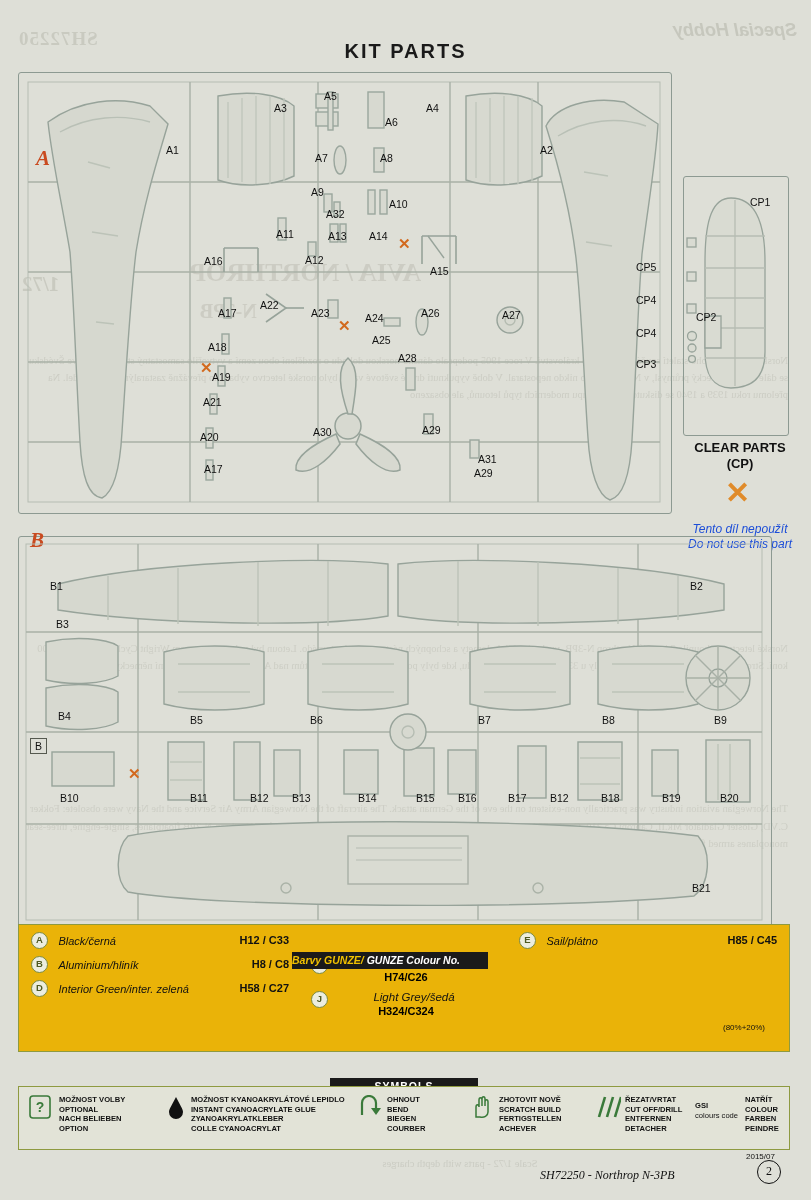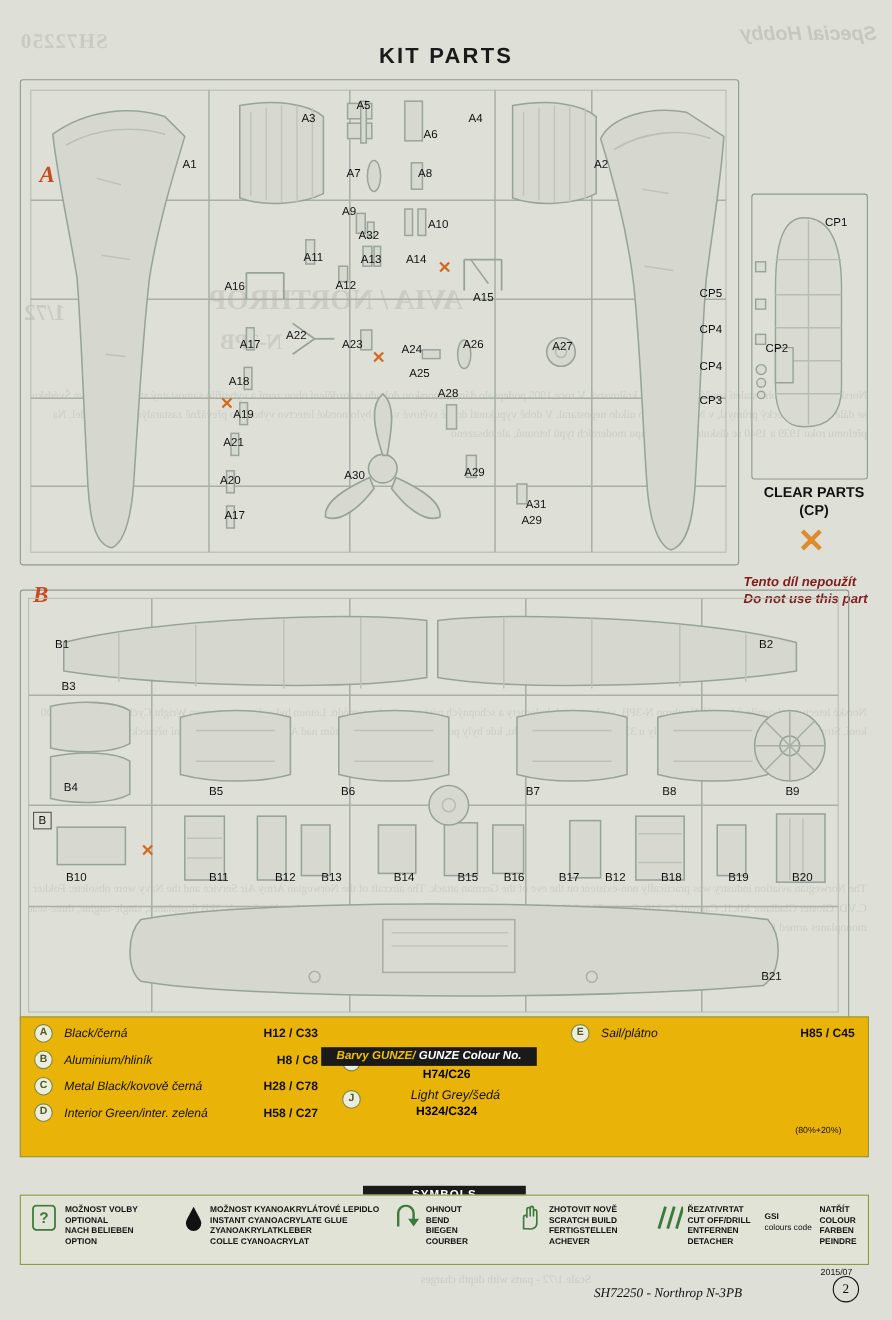--- a/index.html
+++ b/index.html
@@ -83,22 +83,22 @@
   }
   .bigx{
     position:absolute;color:#e08b2a;font-size:30px;font-weight:bold;
     line-height:1;font-family:"Liberation Sans",sans-serif;
   }
   .clear-title{
     position:absolute;left:680px;top:440px;width:120px;text-align:center;
     font-size:13px;font-weight:bold;color:#111;line-height:16px;
   }
   .donotuse{
-    position:absolute;left:676px;top:522px;width:128px;
-    font-size:12px;color:#7f1d1d;line-height:15px;font-style:italic;font-weight:bold;
+    position:absolute;left:676px;top:522px;width:128px;text-align:center;
+    font-size:12px;color:#1d4ed8;line-height:15px;font-style:italic;
   }
   .donotuse .cz{font-style:italic;}
   .donotuse .en{font-style:italic;}
 
   
   .paint-table{
     position:absolute;left:18px;top:924px;width:770px;height:126px;
     border:1.4px solid #8e9a40;background:#eab308;
   }
   .paint-col{position:absolute;top:6px;}
@@ -112,21 +112,21 @@
   .pname{
     display:inline-block;font-style:italic;font-size:11px;color:#111;
     vertical-align:middle;margin-left:6px;
   }
   .pcode{
     position:absolute;right:0;top:3px;font-size:11px;color:#111;font-weight:bold;
   }
   .gunze-banner{
     position:absolute;left:292px;top:952px;width:196px;height:17px;
     background:#1a1a1a;color:#fff;font-size:10.5px;font-weight:bold;
-    font-style:italic;text-align:center;line-height:17px;
+    font-style:italic;line-height:17px;
   }
   .gunze-banner .y{color:#f0c000;}
 
   .symbols-banner{
     position:absolute;left:330px;top:1078px;width:148px;height:16px;
     background:#1a1a1a;color:#fff;font-size:10.5px;font-weight:bold;
     text-align:center;line-height:16px;letter-spacing:1px;
   }
   .symbols-box{
     position:absolute;left:18px;top:1086px;width:770px;height:62px;
@@ -482,25 +482,20 @@
         <span class="pbadge">A</span>
         <span class="pname">Black/černá</span>
         <span class="pcode">H12 / C33</span>
       </div>
       <div class="prow">
         <span class="pbadge">B</span>
         <span class="pname">Aluminium/hliník</span>
         <span class="pcode">H8 / C8</span>
       </div>
       <div class="prow">
-        <span class="pbadge">C</span>
-        <span class="pname">Metal Black/kovově černá</span>
-        <span class="pcode">H28 / C78</span>
-      </div>
-      <div class="prow">
         <span class="pbadge">D</span>
         <span class="pname">Interior Green/inter. zelená</span>
         <span class="pcode">H58 / C27</span>
       </div>
     </div>
 
     <div class="paint-col" style="left:292px;width:190px;top:28px;text-align:center;">
       <div class="prow" style="height:28px;">
         <span class="pbadge" style="position:absolute;left:0;top:4px;">I</span>
         <span class="pname" style="margin-left:0;font-size:11.5px;">Sky/nebeská modrá</span>

